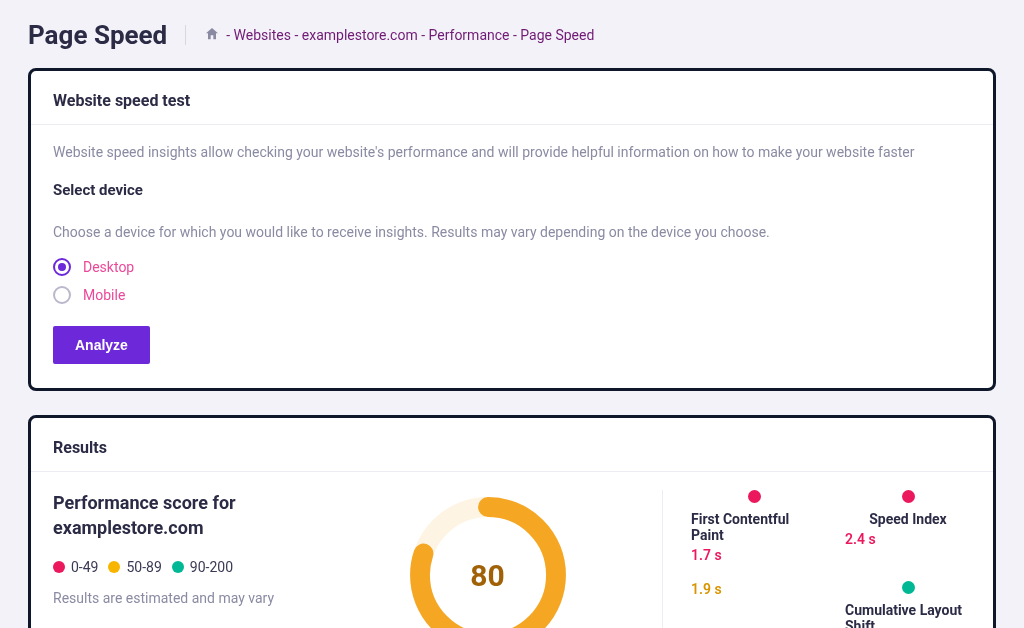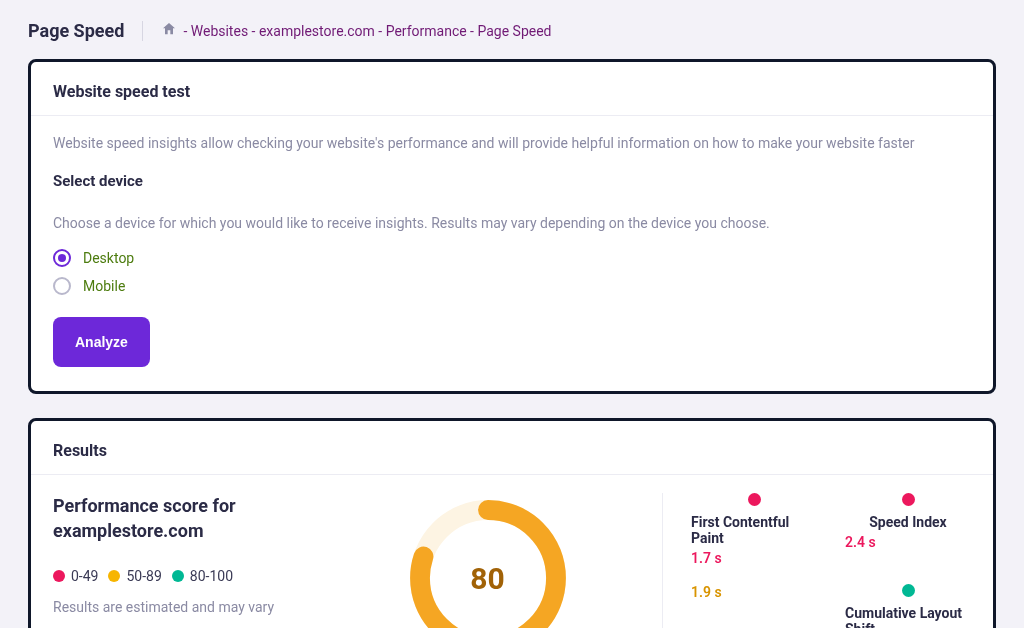--- a/index.html
+++ b/index.html
@@ -15,21 +15,21 @@
   .page {
     padding: 20px 28px;
   }
   .header-row {
     display: flex;
     align-items: center;
     gap: 18px;
     margin-bottom: 18px;
   }
   .page-title {
-    font-size: 18px;
+    font-size: 26px;
     font-weight: 700;
     color: #2b2b46;
   }
   .divider-v {
     width: 1px;
     height: 20px;
     background: #d7d6e2;
   }
   .breadcrumb {
     display: flex;
@@ -92,47 +92,47 @@
     border-radius: 50%;
     display: flex; align-items: center; justify-content: center;
     flex-shrink: 0;
   }
   .radio-outer.unchecked { border-color: #b9b8cc; }
   .radio-inner {
     width: 8px; height: 8px; border-radius: 50%;
     background: #6d28d9;
   }
   .radio-label {
-    color: #4d7c0f;
+    color: #ec4899;
     font-size: 14px;
   }
   .btn-primary {
     margin-top: 22px;
     background: #6d28d9;
     color: #fff;
     border: none;
-    border-radius: 8px;
-    padding: 17px 22px;
+    border-radius: 2px;
+    padding: 11px 22px;
     font-size: 14px;
     font-weight: 600;
     cursor: pointer;
   }
   
   .results-body {
     display: grid;
     grid-template-columns: 260px 1fr 1fr;
     gap: 20px;
     align-items: start;
   }
   .perf-title {
     font-size: 18px;
     font-weight: 700;
     color: #2b2b46;
     line-height: 1.4;
-    margin-bottom: 24px;
+    margin-bottom: 18px;
   }
   .legend {
     display: flex;
     gap: 10px;
     margin-bottom: 14px;
     align-items: center;
   }
   .dot {
     display: inline-block;
     width: 12px; height: 12px; border-radius: 50%;
@@ -230,21 +230,21 @@
           <span class="legend-item">
               <span class="dot dot-red"></span>
               <span>0-49</span>
             </span>
           <span class="legend-item">
               <span class="dot dot-yellow"></span>
               <span>50-89</span>
             </span>
           <span class="legend-item">
               <span class="dot dot-green"></span>
-              <span>80-100</span>
+              <span>90-200</span>
             </span>
         </div>
         <div class="muted">Results are estimated and may vary</div>
       </div>
 
       <div class="gauge-wrap">
         <svg viewBox="0 0 120 120">
           <circle cx="60" cy="60" r="48" fill="none" stroke-width="14" stroke="#fdf4e3"></circle>
           <circle id="gauge-arc" cx="60" cy="60" r="48" fill="none" stroke-width="14" stroke-linecap="round" transform="rotate(-90 60 60)" stroke="#f5a623" stroke-dasharray="301.59" stroke-dashoffset="60.32"></circle>
         </svg>

